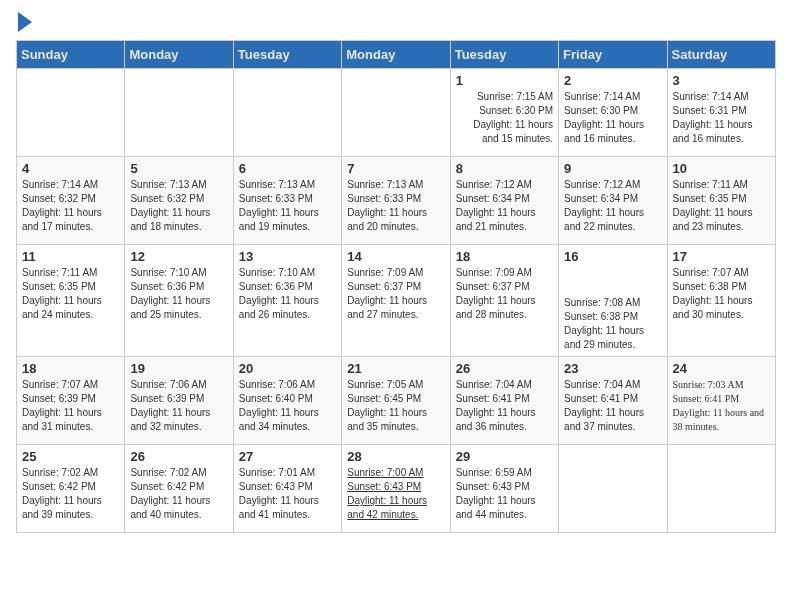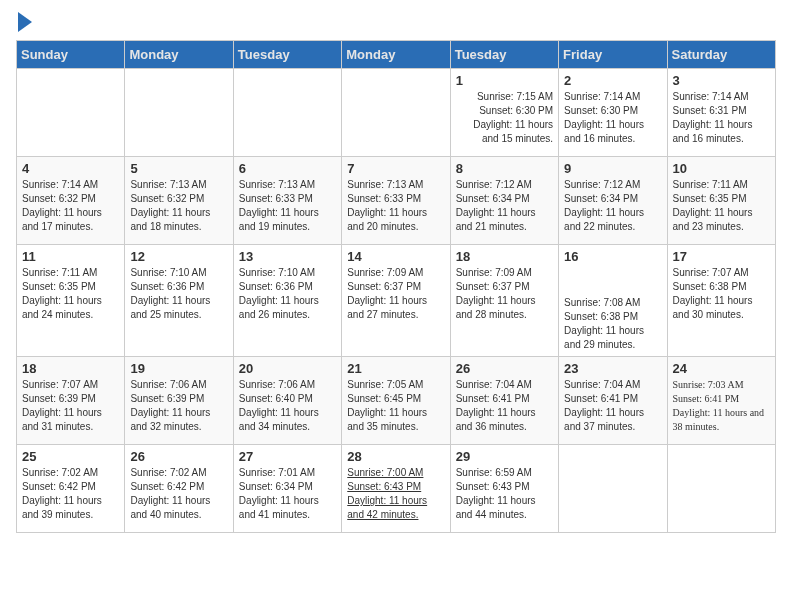--- a/index.html
+++ b/index.html
@@ -287,21 +287,21 @@
         </td>
         <td>
           <span class="day-num">26</span>
           <div class="day-info" style="white-space: pre-line;">Sunrise: 7:02 AM
 Sunset: 6:42 PM
 Daylight: 11 hours and 40 minutes.</div>
         </td>
         <td>
           <span class="day-num">27</span>
           <div class="day-info" style="white-space: pre-line;">Sunrise: 7:01 AM
-Sunset: 6:34 PM
+Sunset: 6:43 PM
 Daylight: 11 hours and 41 minutes.</div>
         </td>
         <td>
           <span class="day-num">28</span>
           <div class="day-info" style="white-space: pre-line; text-decoration: underline;">Sunrise: 7:00 AM
 Sunset: 6:43 PM
 Daylight: 11 hours and 42 minutes.</div>
         </td>
         <td>
           <span class="day-num">29</span>

